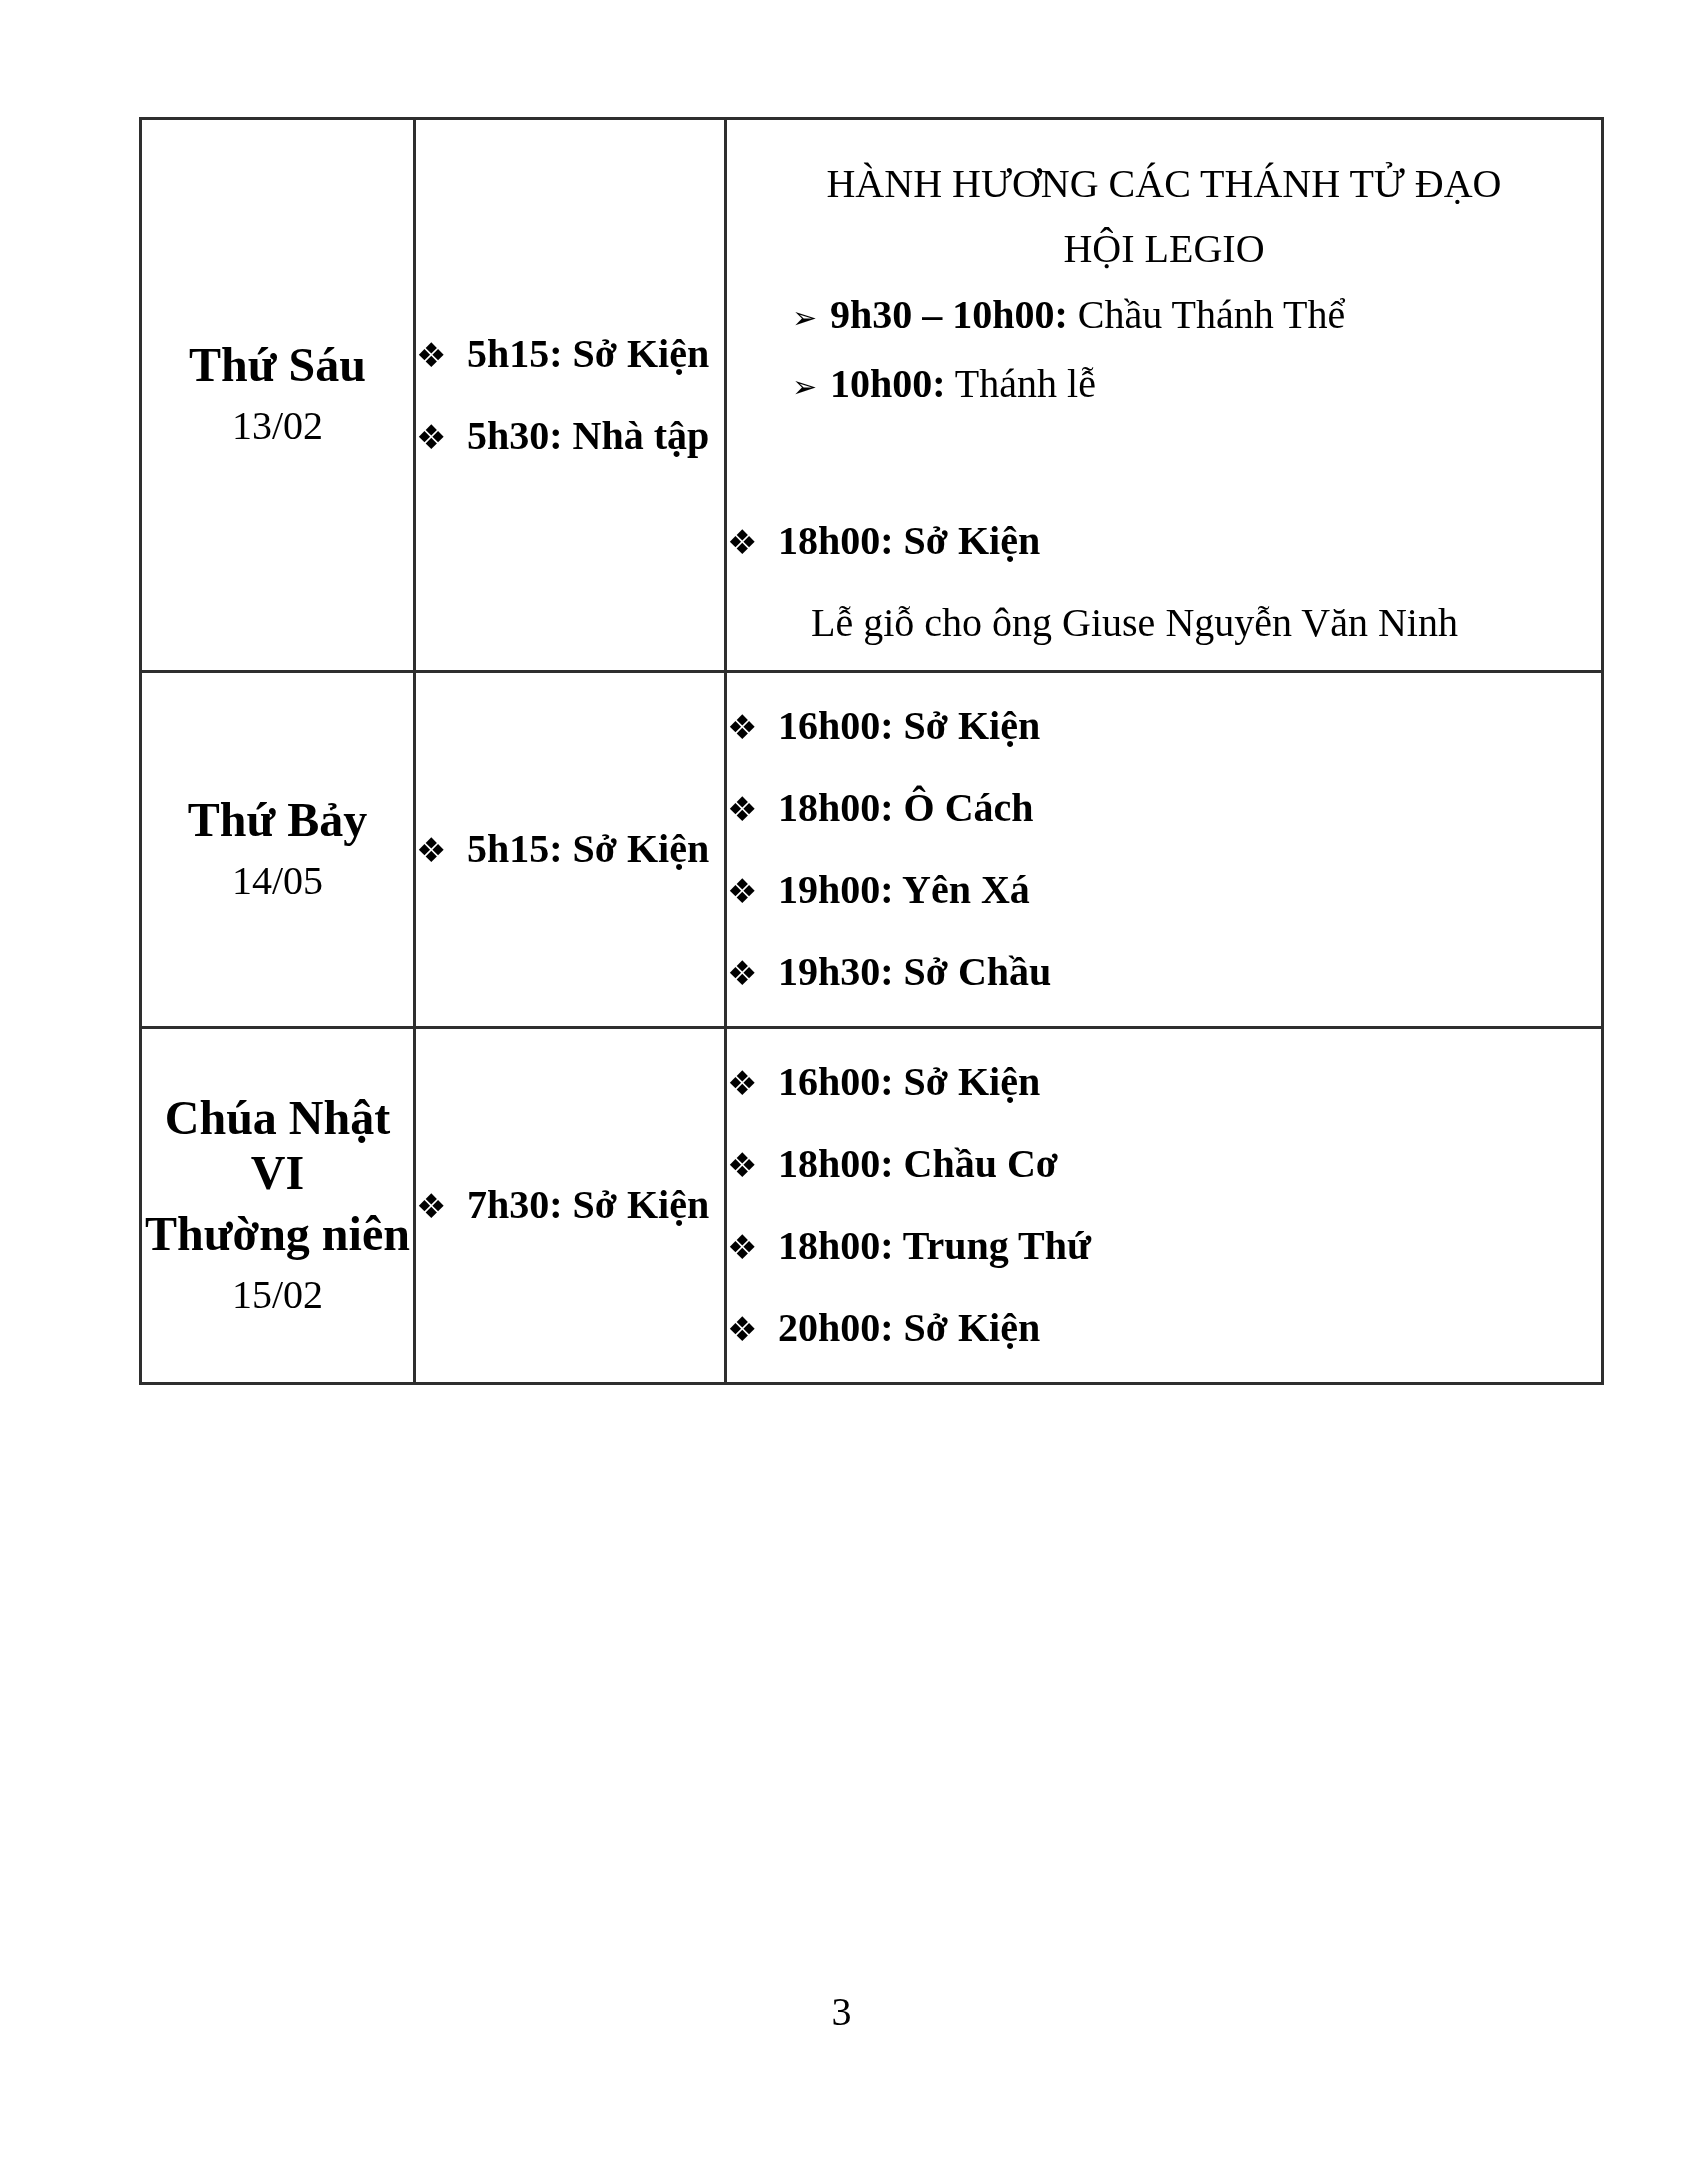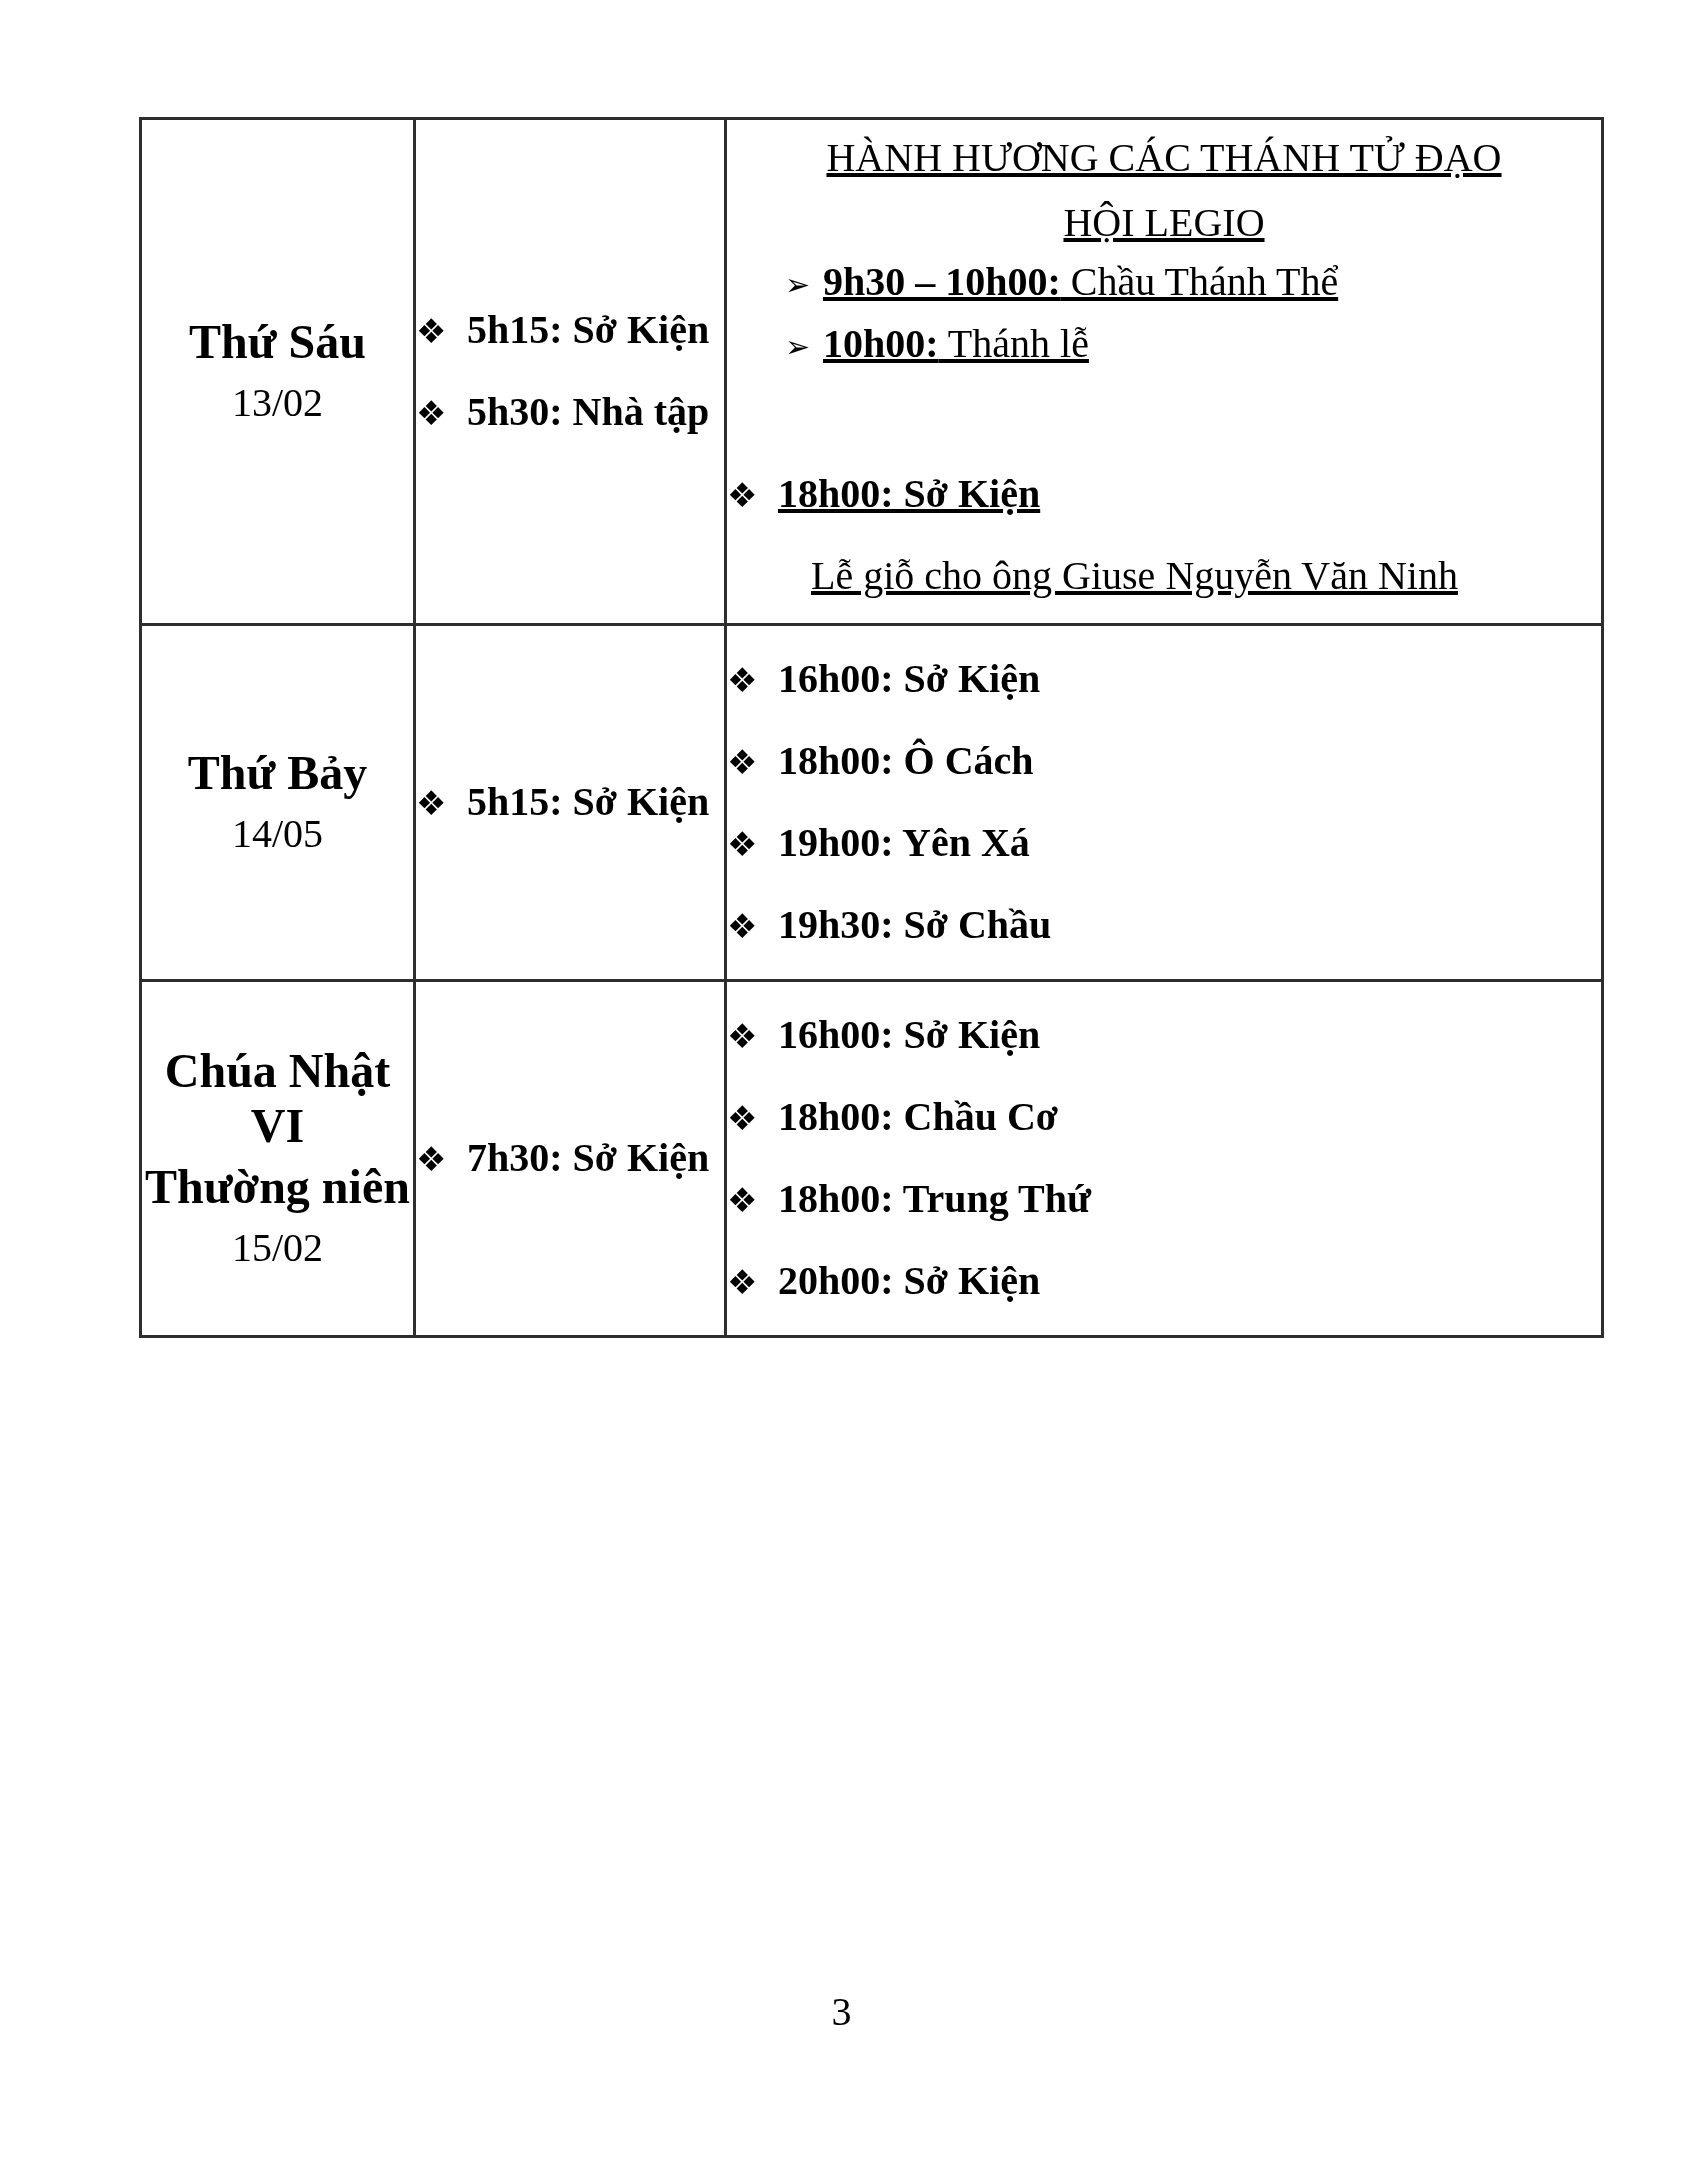--- a/index.html
+++ b/index.html
@@ -29,34 +29,34 @@
   tr.r1{height:483px;}
   tr.r2{height:334px;}
   tr.r3{height:352px;}
 
   .day-cell{text-align:center;}
   .day-title{font-weight:bold;font-size:48px;line-height:55px;margin:6px 0;}
   .day-date{font-size:40px;line-height:55px;margin:6px 0;font-family:Liberation Serif, serif;}
 
   .mid-cell{padding-left:4px;}
   .events-cell{vertical-align:middle;}
-  .r1 .events-cell{vertical-align:top;padding-bottom:20px;text-decoration:underline;}
+  .r1 .events-cell{vertical-align:top;padding-top:26px;padding-bottom:20px;}
 
   .item{
     font-size:40px;line-height:55px;
     margin:25px 0;
     white-space:nowrap;
   }
   .blt{
     font-family:"DejaVu Sans",sans-serif;
     font-size:34px;
     display:inline-block;
     width:51px;
   }
-  .arrow-item{padding-left:54px;margin:4px;}
+  .arrow-item{padding-left:54px;margin:11px;}
   .arrow-item .blt{font-size:30px;width:38px;}
   .strong{font-weight:bold;}
 
   .heading{
     font-size:40px;line-height:55px;
     text-align:center;
     margin-top:10px;
   }
   .gap{height:63px;}
   .note{

